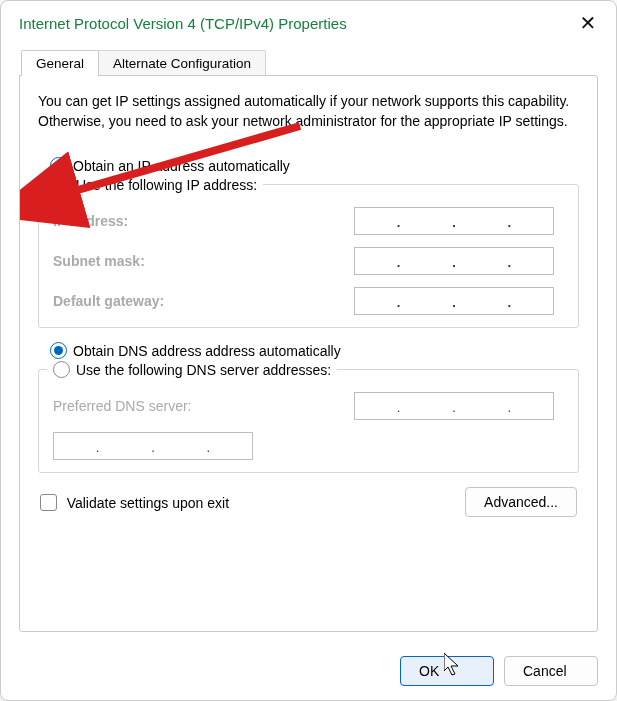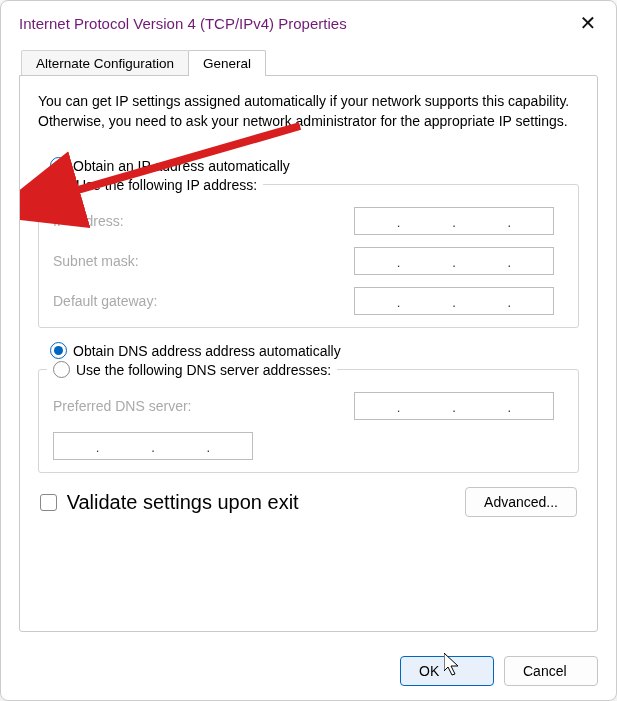--- a/index.html
+++ b/index.html
@@ -26,21 +26,21 @@
   }
   .titlebar {
     display: flex;
     align-items: center;
     justify-content: space-between;
     padding: 0 14px 0 18px;
     height: 44px;
   }
   .title {
     font-size: 15px;
-    color: #701a75;
+    color: #15803d;
   }
   .close {
     font-size: 20px;
     font-weight: 300;
     width: 28px;
     height: 28px;
     display: flex;
     align-items: center;
     justify-content: center;
     cursor: default;
@@ -172,21 +172,21 @@
   }
   .checkbox {
     width: 17px;
     height: 17px;
     border: 1px solid #888;
     border-radius: 3px;
     display: inline-block;
     vertical-align: middle;
     margin-right: 6px;
   }
-  .check-label { font-size: 20px; vertical-align: middle; }
+  .check-label { font-size: 14px; vertical-align: middle; }
   .btn {
     height: 30px;
     padding: 0 18px;
     border: 1px solid #c5c5c5;
     background: #fdfdfd;
     border-radius: 4px;
     font-size: 14px;
     cursor: default;
     display: inline-flex;
     align-items: center;
@@ -219,46 +219,46 @@
 <div class="dialog">
 
   <div class="titlebar">
     <div class="title">Internet Protocol Version 4 (TCP/IPv4) Properties</div>
     <div class="close">✕</div>
   </div>
 
   <div class="content">
 
     <div class="tabs">
+      <div class="tab active">
+        <span>General</span>
+      </div>
       <div class="tab inactive">
         <span>Alternate Configuration</span>
-      </div>
-      <div class="tab active">
-        <span>General</span>
       </div>
     </div>
 
     <div class="tabpanel">
 
       <div class="intro">You can get IP settings assigned automatically if your network supports this capability. Otherwise, you need to ask your network administrator for the appropriate IP settings.</div>
 
       <div style="margin-top:12px;">
         <div class="radio-row" style="margin-left:10px;margin-bottom:2px;">
           <span class="radio selected"></span>
           <span>Obtain an IP address automatically</span>
         </div>
       </div>
       <div class="fieldset" style="margin-top:10px;">
         <div class="legend-wrap">
           <div class="radio-row">
             <span class="radio"></span>
             <span>Use the following IP address:</span>
           </div>
         </div>
-        <div class="grid" style="margin-top:12px;">
+        <div class="grid" style="margin-top:12px;font-weight:bold;">
           <div class="field-label">IP address:</div>
           <div class="ip-input">
               <span>.</span>
               <span>.</span>
               <span>.</span>
             </div>
           <div class="field-label">Subnet mask:</div>
           <div class="ip-input">
               <span>.</span>
               <span>.</span>

